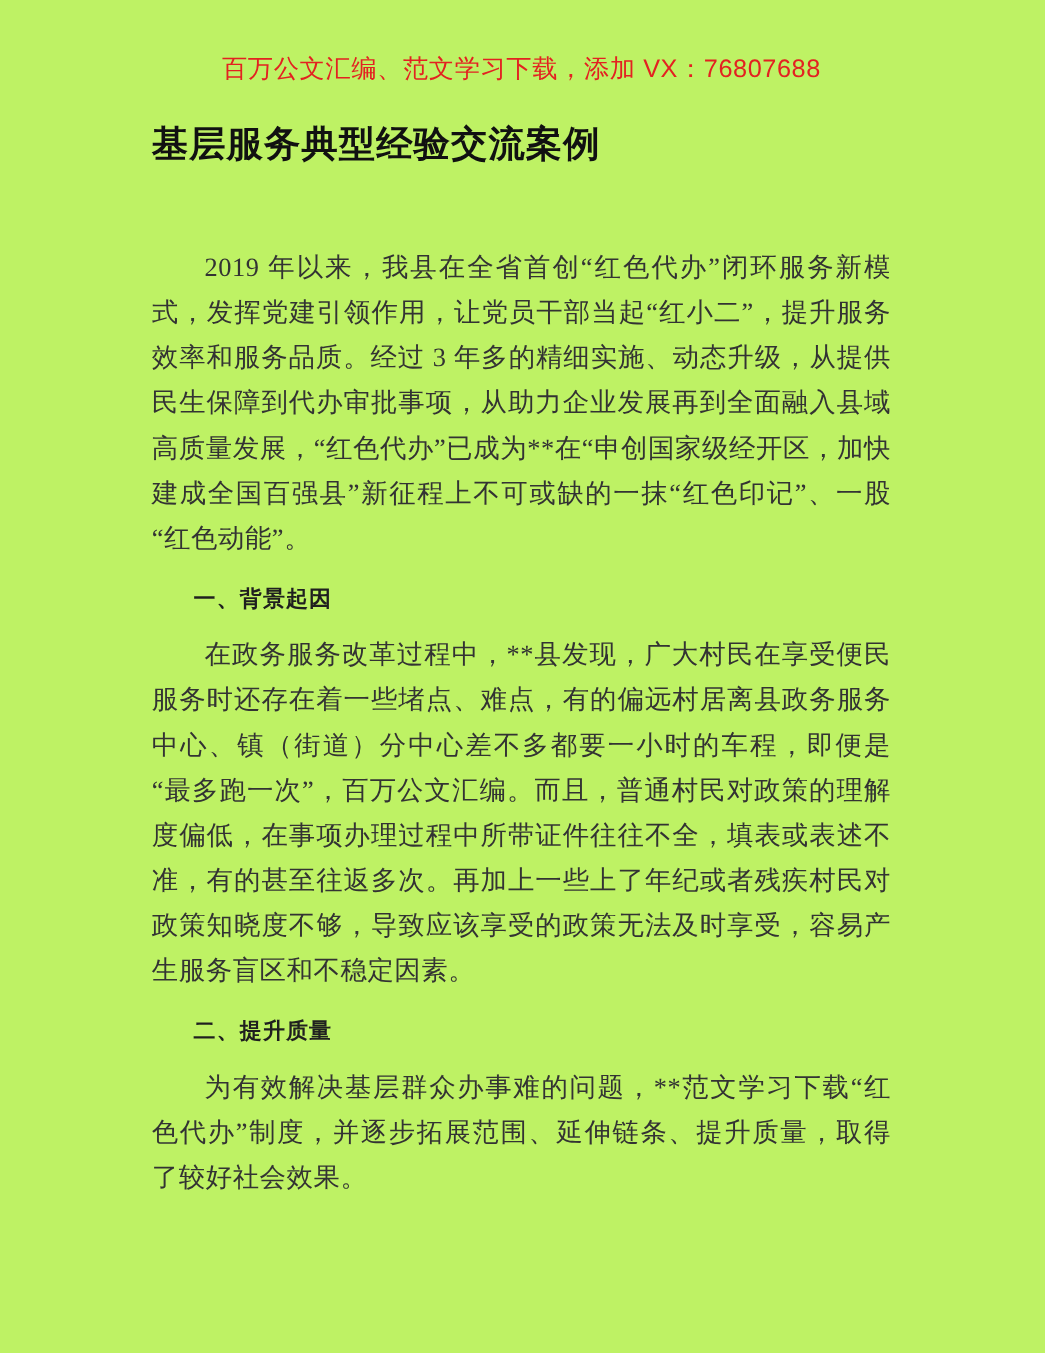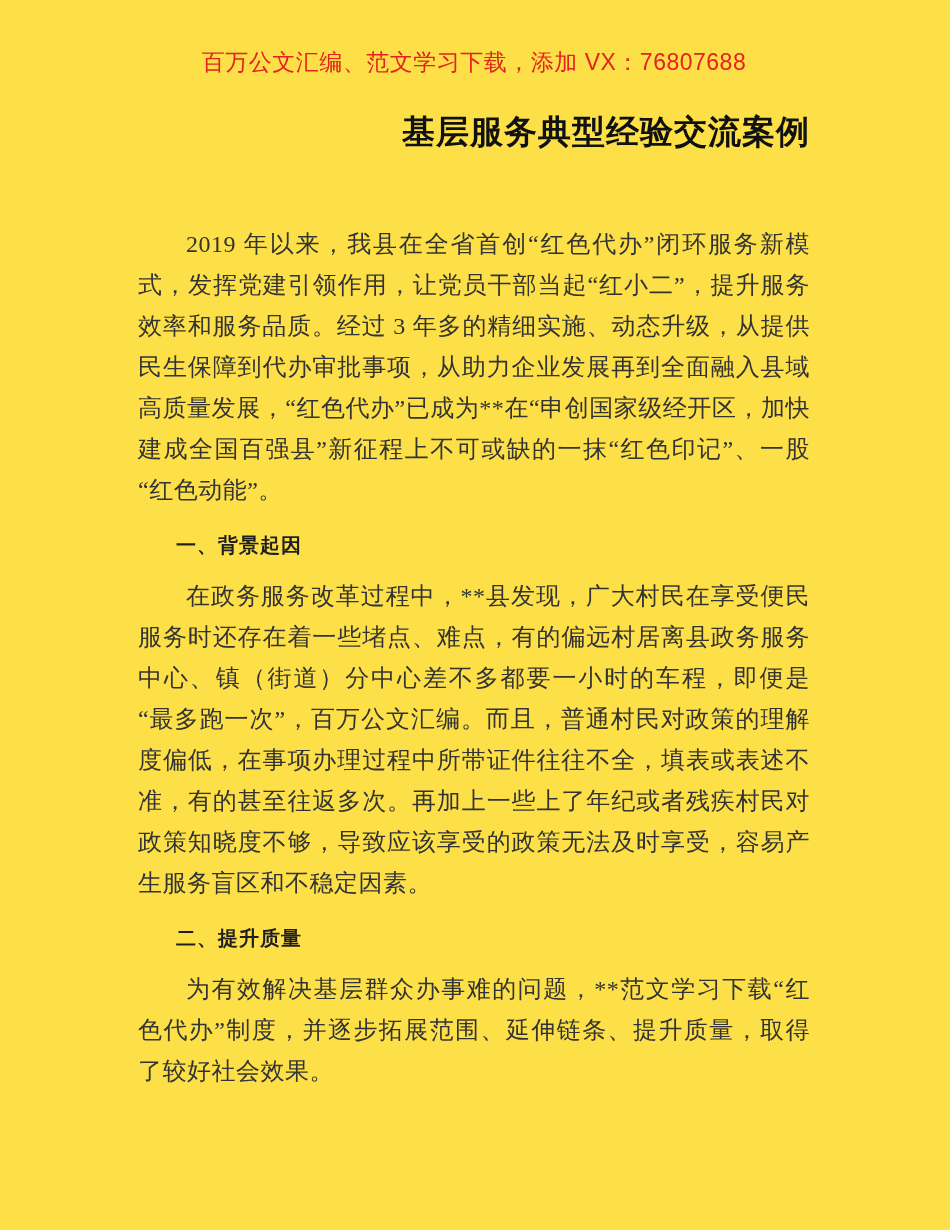--- a/index.html
+++ b/index.html
@@ -11,33 +11,33 @@
     width: 950px;
     height: 1230px;
     overflow: hidden;
     font-family: "Liberation Serif", "DejaVu Serif", serif;
   }
   .page {
     box-sizing: border-box;
     width: 950px;
     height: 1230px;
     padding: 48px 140px 0 138px;
-    background: #fde047;
+    background: #bef264;
   }
   .promo {
     text-align: center;
     font-family: "Liberation Sans", "DejaVu Sans", sans-serif;
     font-size: 23px;
     line-height: 28px;
     font-weight: 500;
     letter-spacing: 0.5px;
   }
   .doc-title {
     margin: 32px 0 0 0;
-    text-align: right;
+    text-align: left;
     font-family: "Liberation Serif", "DejaVu Serif", serif;
     font-size: 33px;
     line-height: 48px;
     font-weight: bold;
     color: #111111;
     letter-spacing: 1px;
   }
   .body-para {
     margin: 0;
     font-size: 24px;

